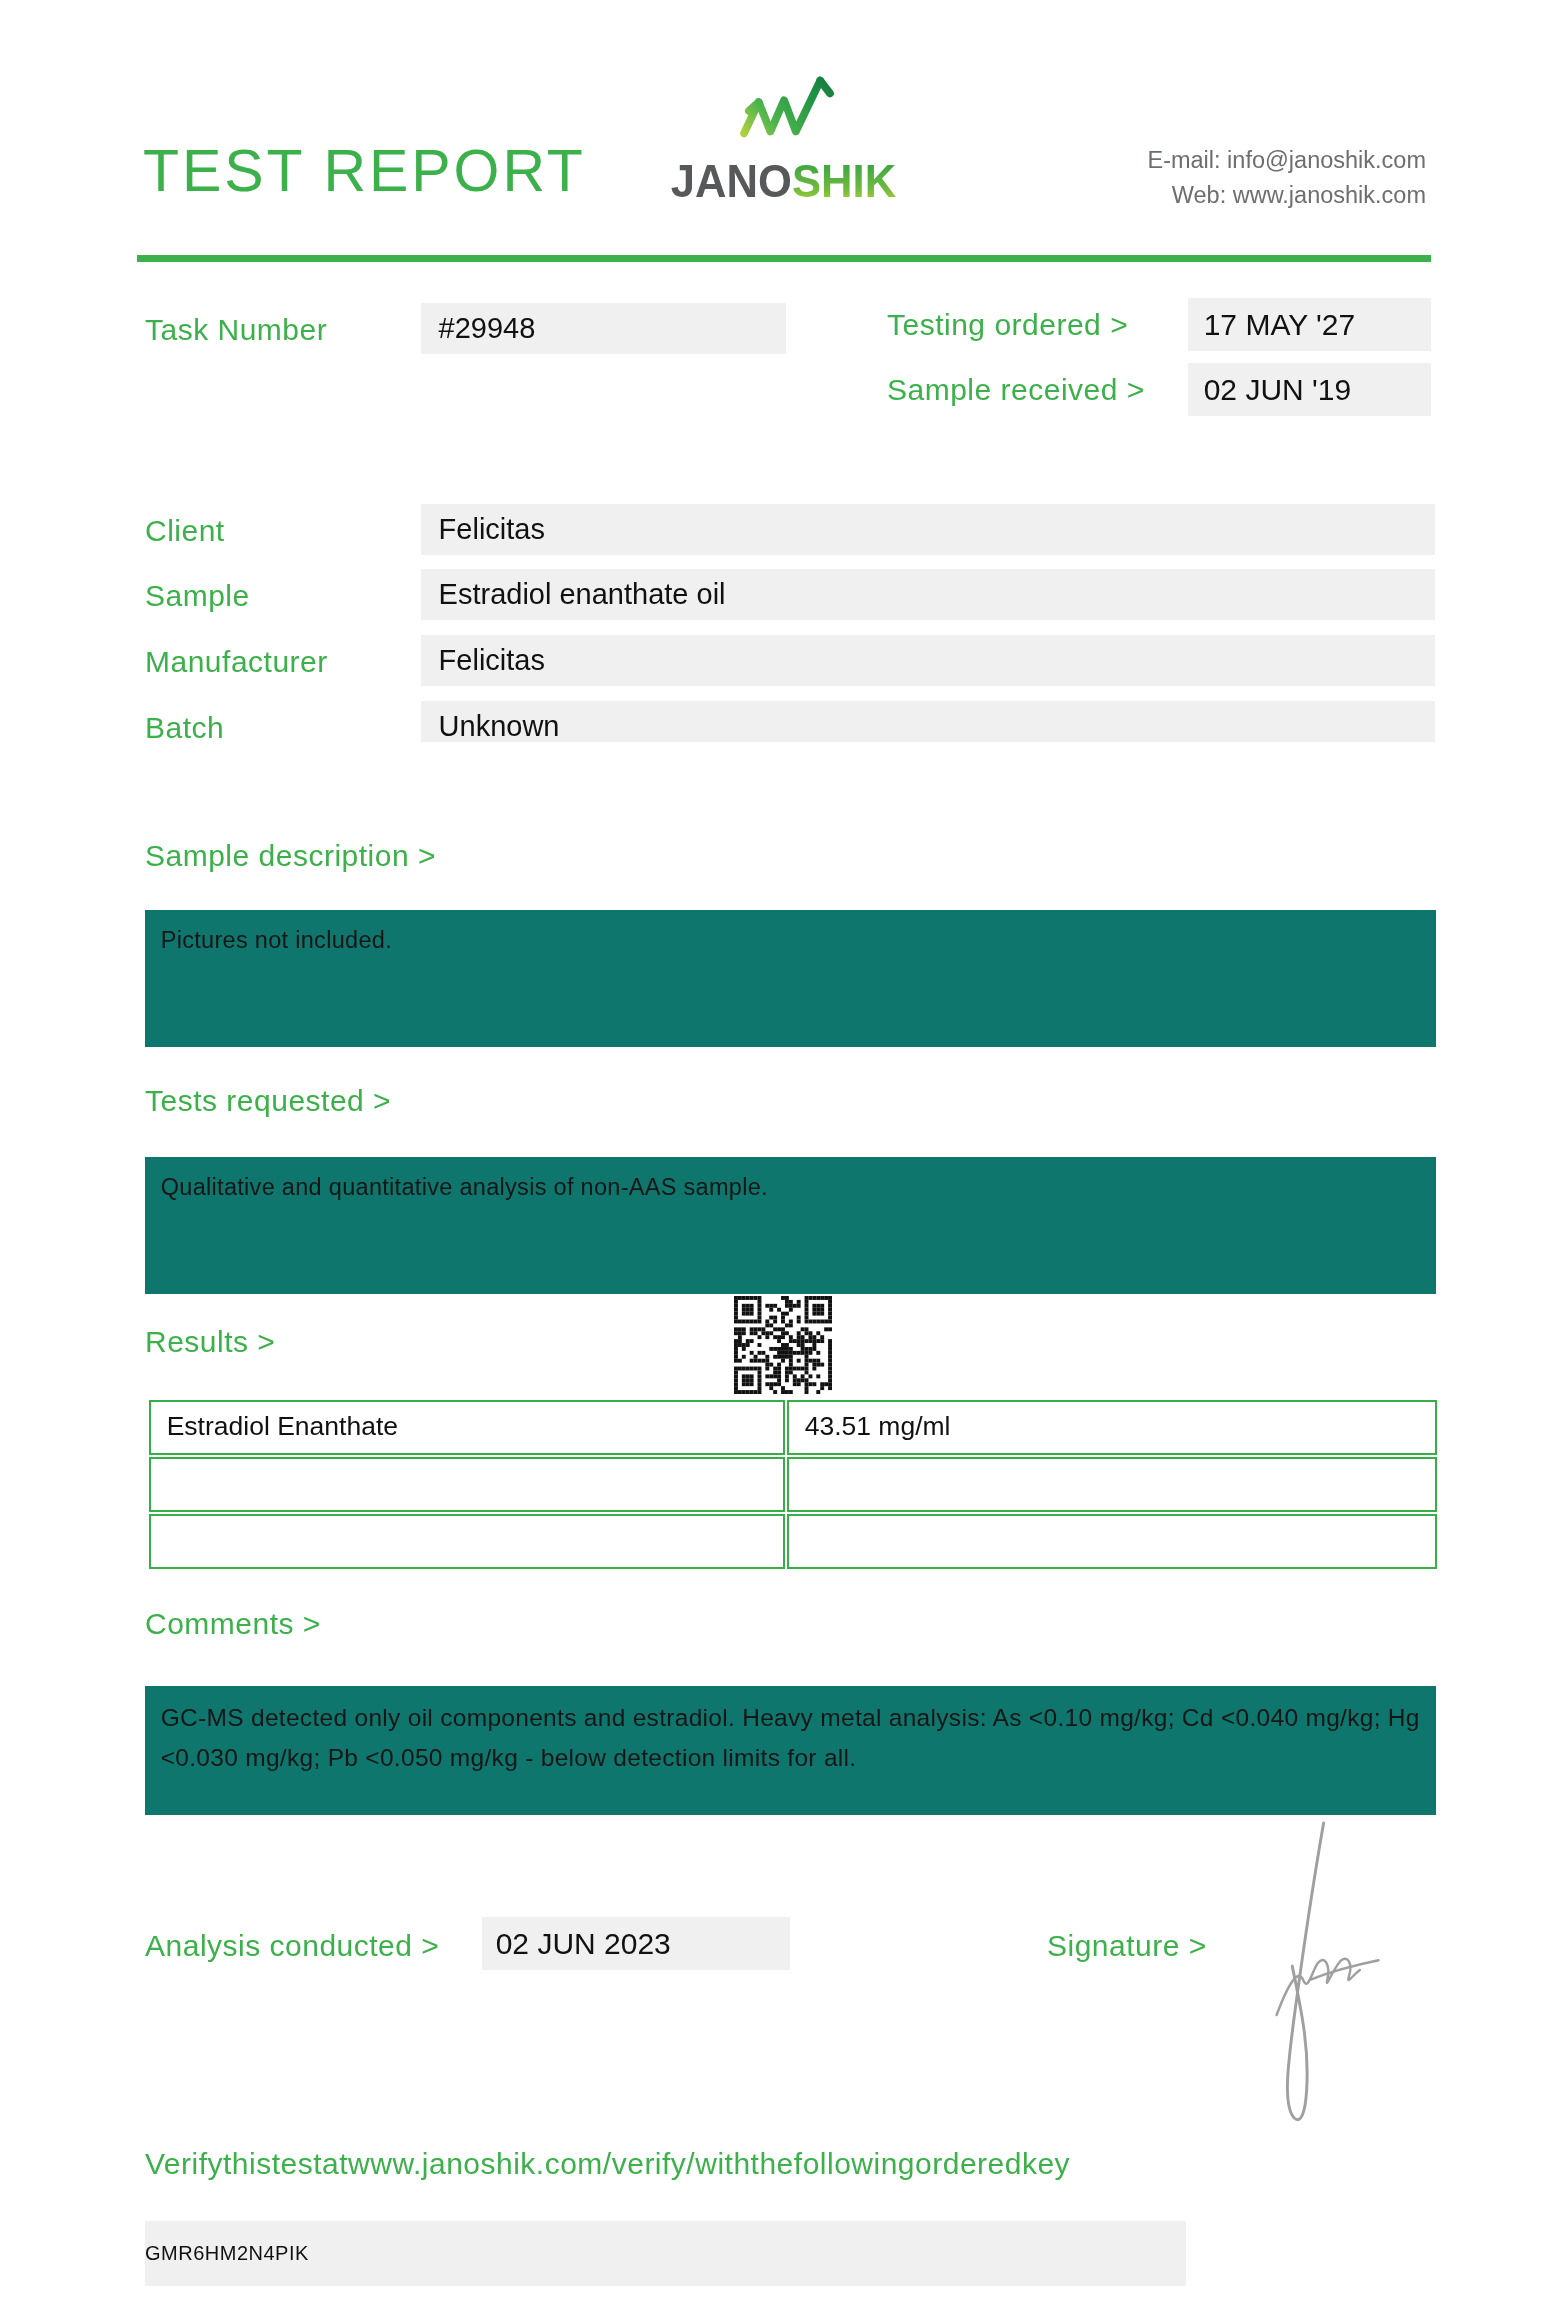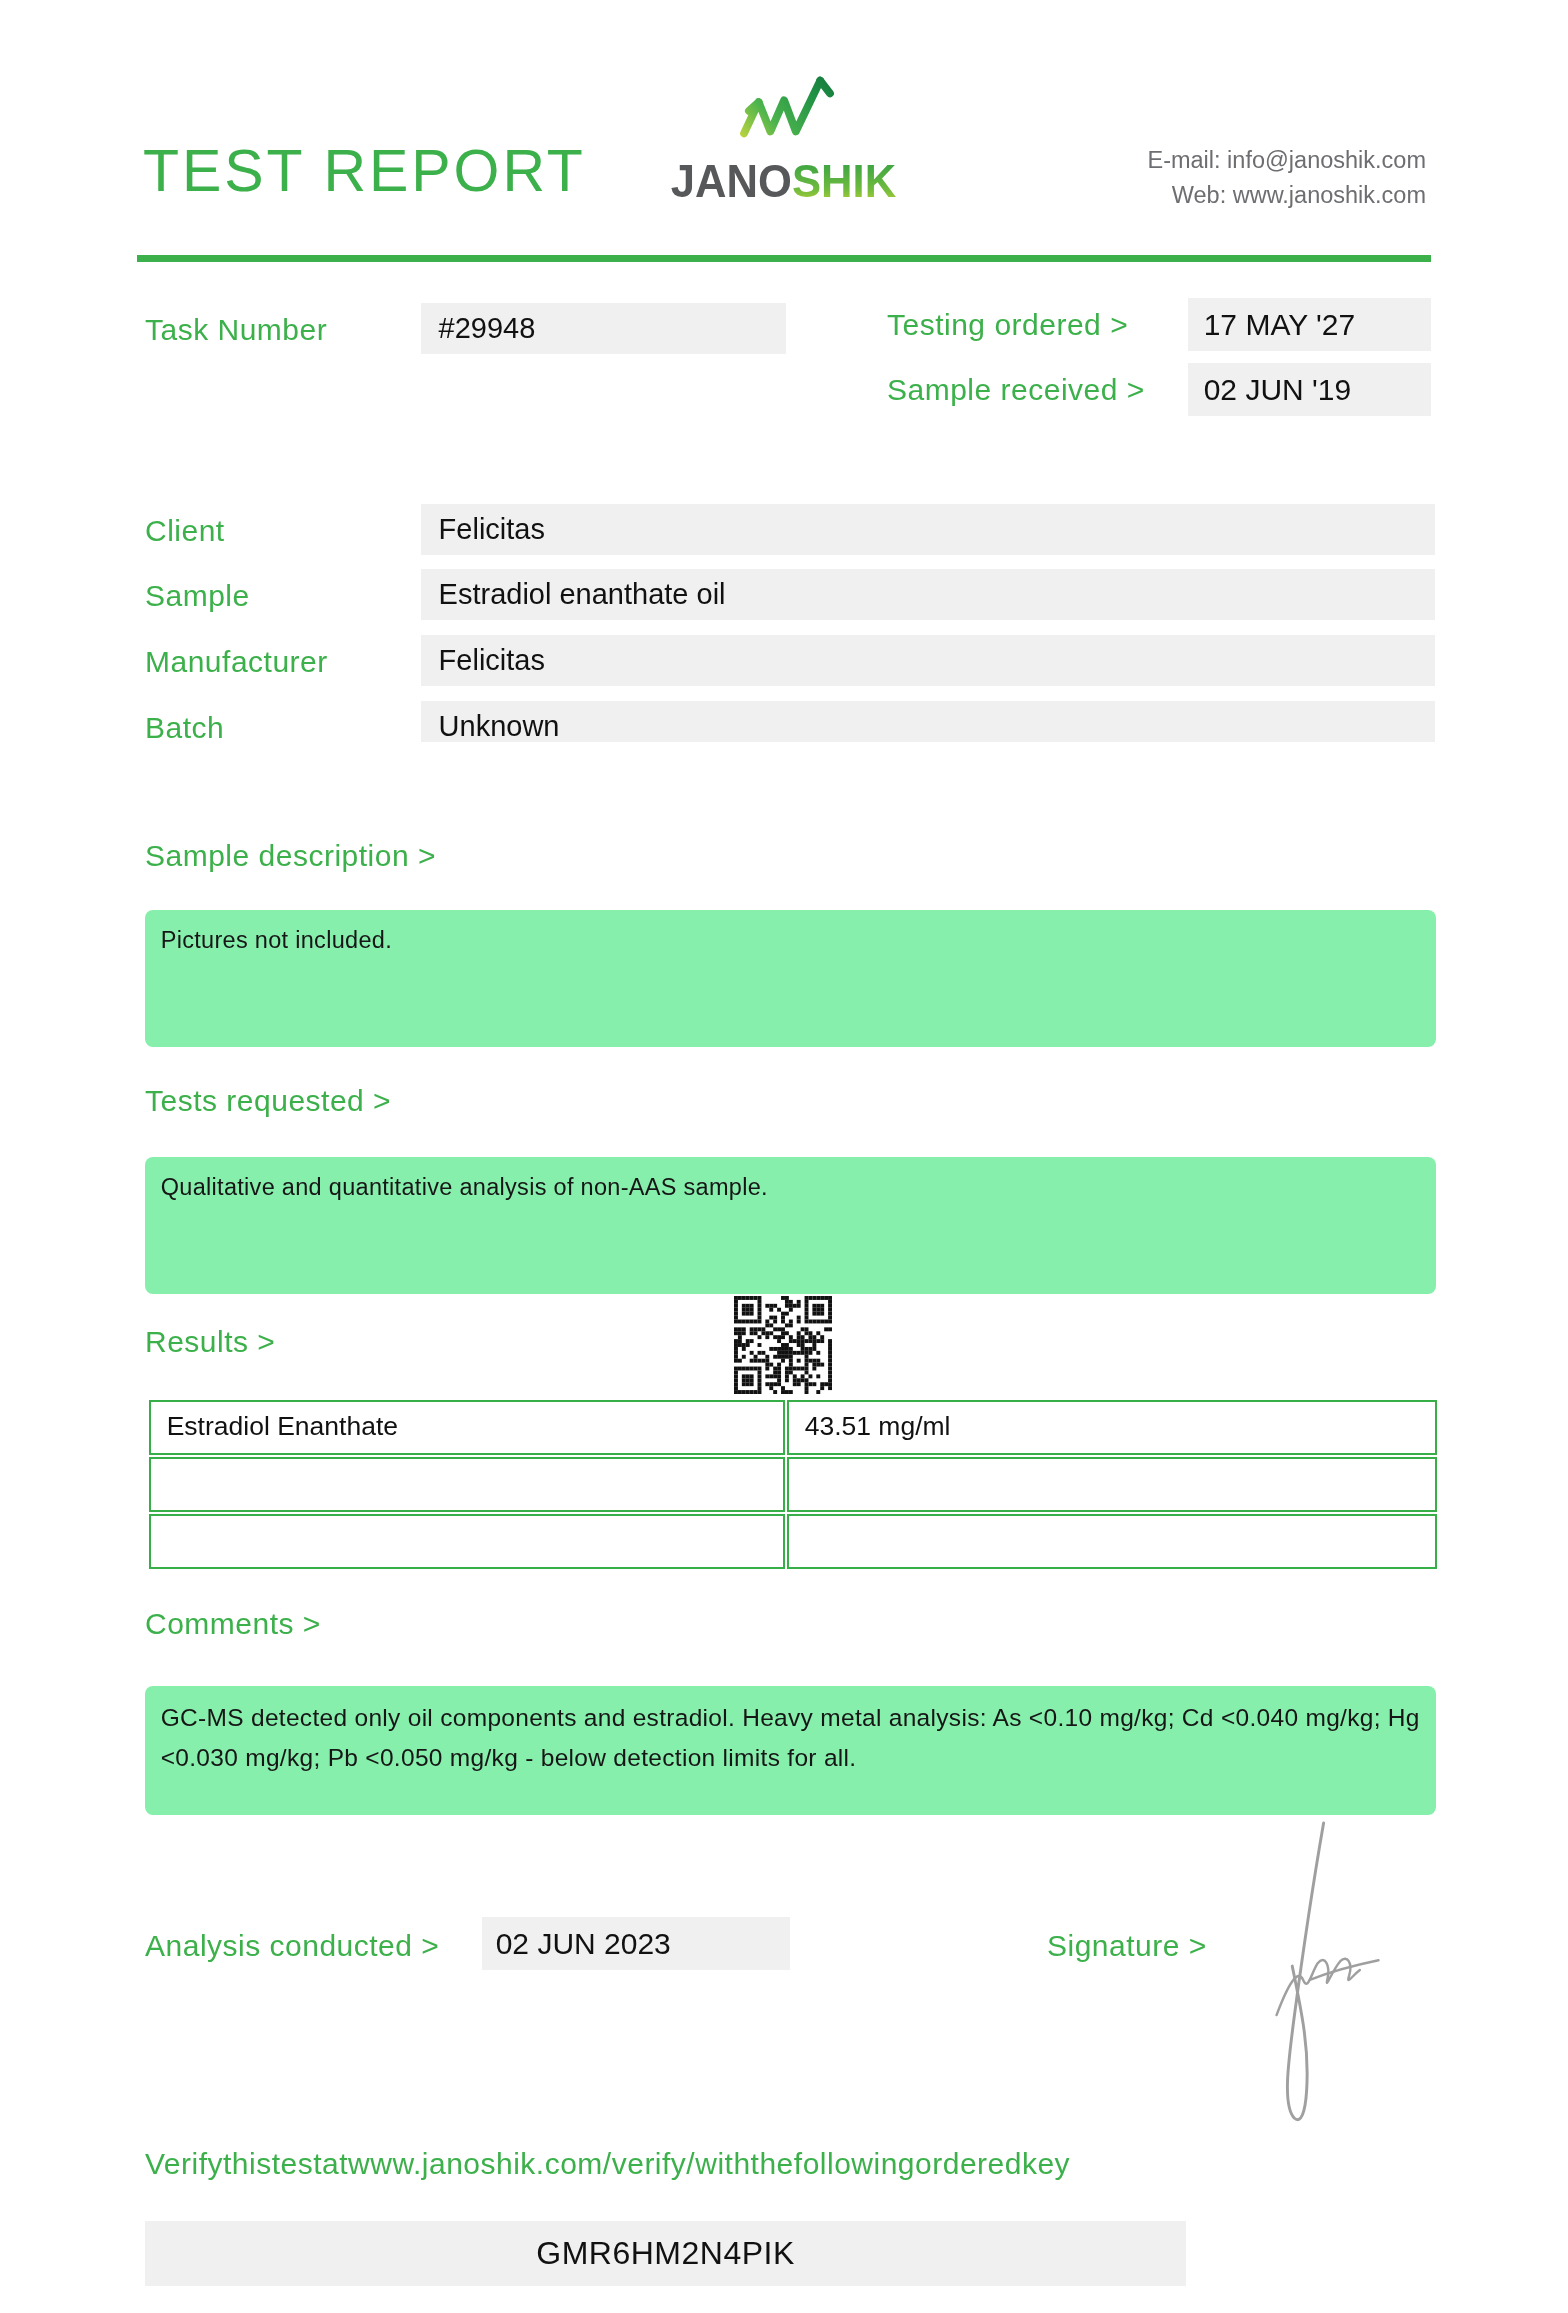--- a/index.html
+++ b/index.html
@@ -12,39 +12,39 @@
     left:143px;top:137px;font-size:59px;letter-spacing:2.9px;color:#3cb04a;font-weight:400;
   }
   .contact{right:142px;top:143px;text-align:right;font-size:23.5px;color:#6d6e71;line-height:35px;}
   .rule{left:137px;top:255px;width:1294px;height:6.9px;background:#3cb04a;}
   .label{font-size:30px;color:#3cb04a;letter-spacing:0.5px;font-weight:400;white-space:nowrap;}
   .valuebox{
     background:#f0f0f0;box-sizing:border-box;font-size:29px;color:#111;
     white-space:nowrap;overflow:hidden;
   }
   .heading{font-size:30px;color:#3cb04a;letter-spacing:0.5px;font-weight:400;}
-  .graybox{background:#86efac;box-sizing:border-box;border-radius:8px;}
+  .graybox{background:#0f766e;box-sizing:border-box;}
   .boxtext{padding:13.7px 15.7px;font-size:23.5px;color:#161616;letter-spacing:0.3px;line-height:32px;}
   .results-table{
     left:149px;top:1400px;width:1288px;
     display:grid;grid-template-columns:636px 1fr;gap:2px;
   }
   .cell{
     border:2.9px solid #38ae48;background:#fff;height:55px;box-sizing:border-box;
     line-height:49px;padding-left:15.7px;font-size:26.5px;color:#111;white-space:nowrap;
   }
   .verify-line{
     left:145px;top:2147px;width:1290px;font-size:30px;color:#3cb04a;
     text-align:justify;text-align-last:justify;letter-spacing:0.5px;white-space:nowrap;
     display:flex;
   }
   .verify-line span{flex:0 0 auto;}
   .keybox{
     left:145px;top:2221px;width:1041px;height:65px;background:#f0f0f0;
-    text-align:center;line-height:65px;font-size:32px;color:#111;letter-spacing:0.5px;
+    text-align:left;line-height:65px;font-size:20px;color:#111;letter-spacing:0.5px;
   }
 </style>
 </head>
 <body>
 
 <div class="page">
 
   <div class="abs title">TEST REPORT</div>
 
   <svg class="abs" style="left:735px;top:67px" width="104" height="84" viewBox="0 0 106 86">

